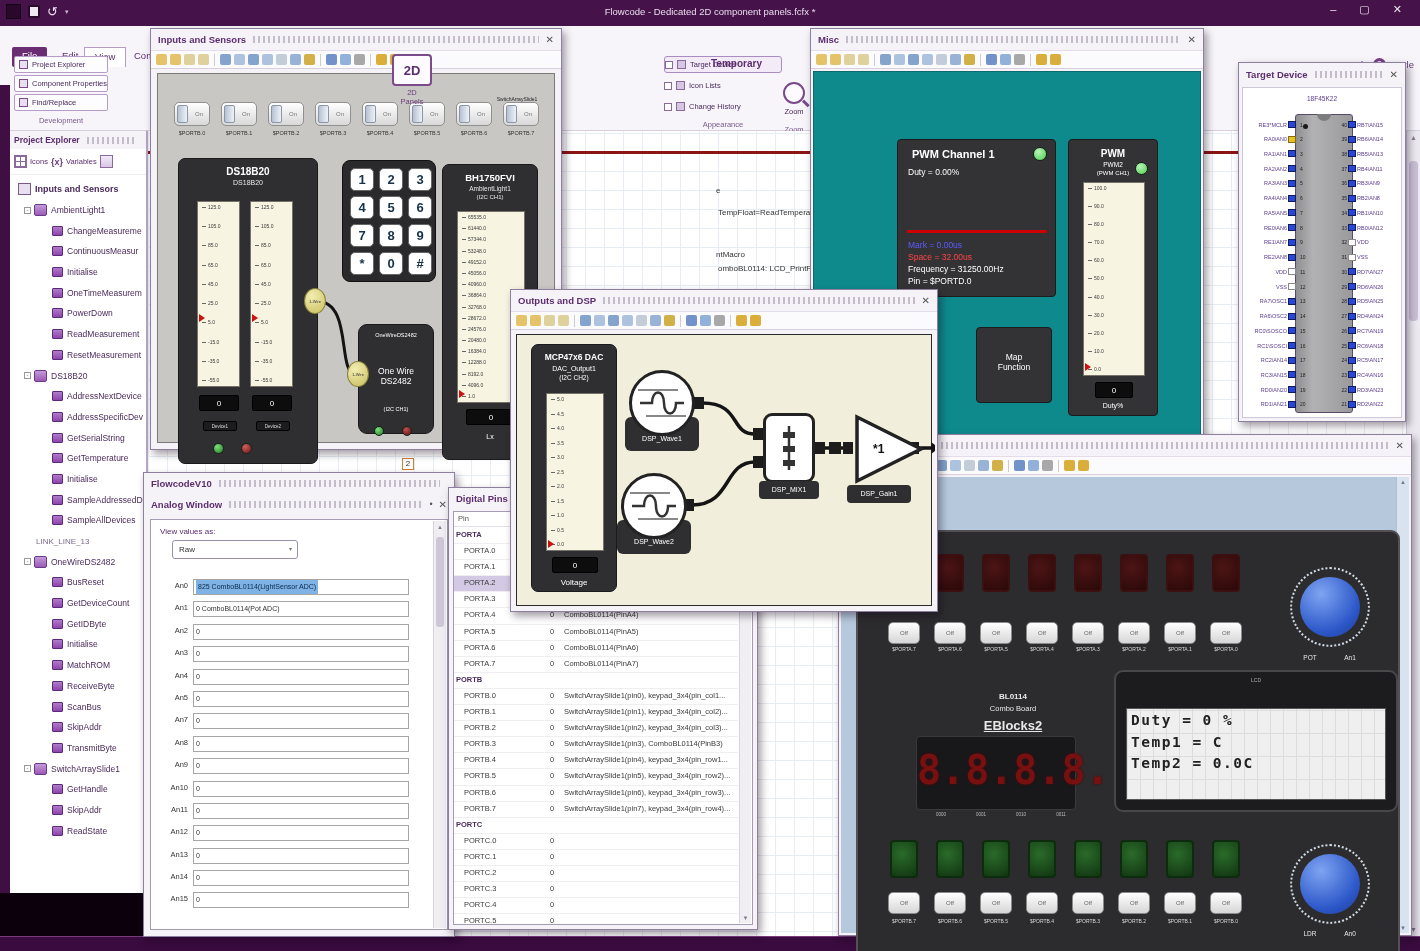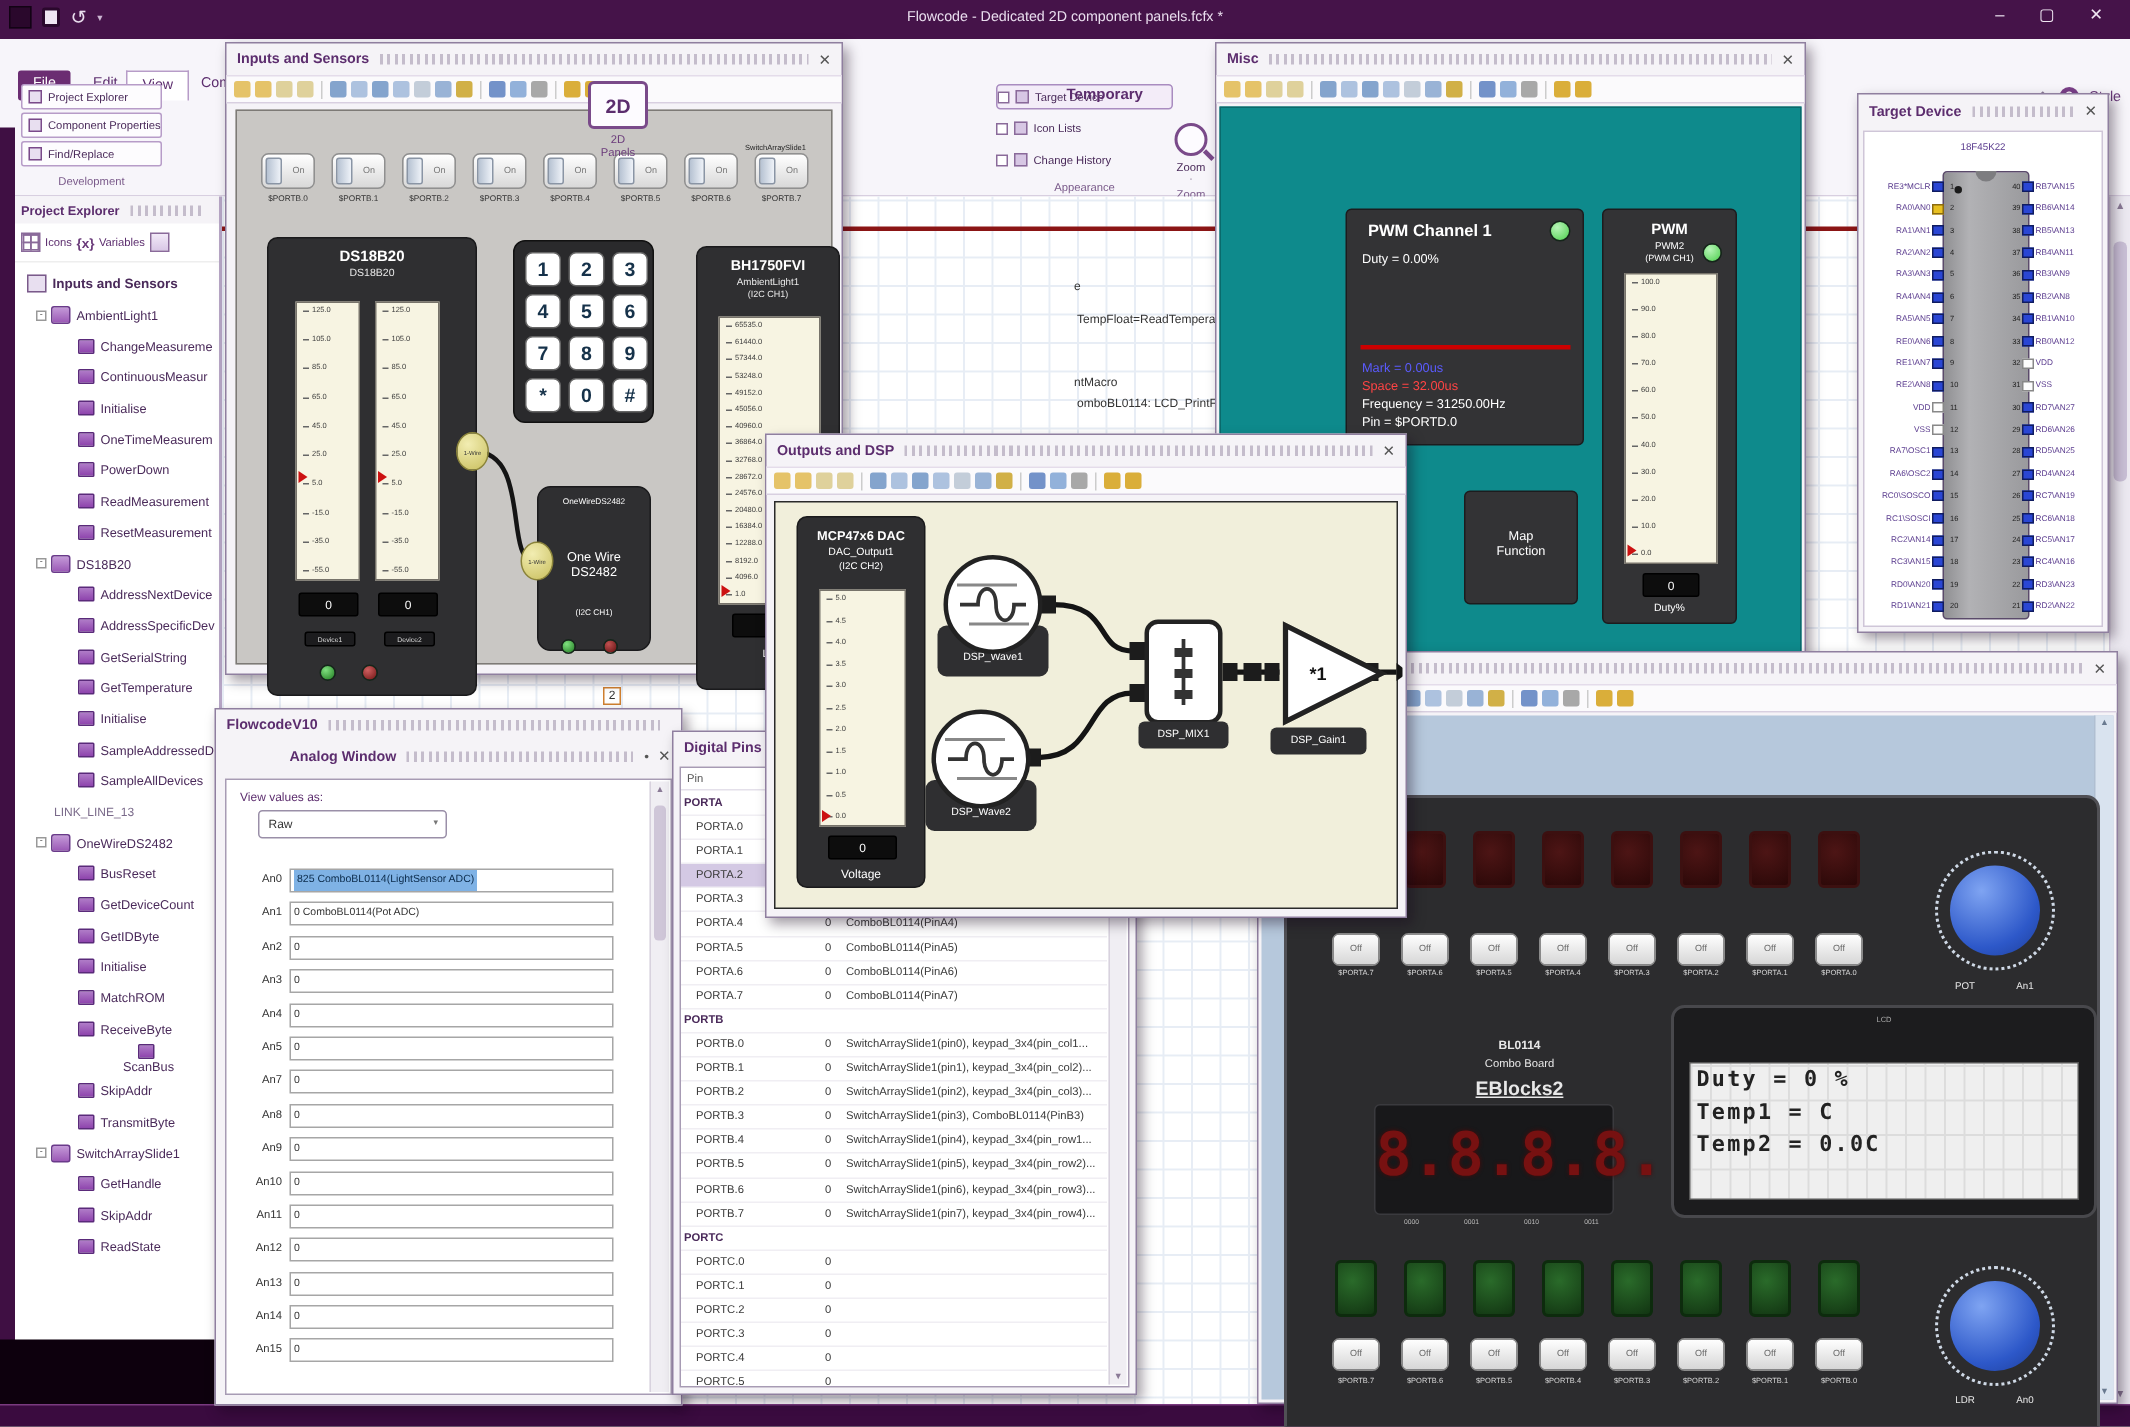--- a/index.html
+++ b/index.html
@@ -306,21 +306,21 @@
           <span>Initialise</span>
         </div>
         <div class="trow" style="padding-left: 42px;">
           <span class="tico-m"></span>
           <span>MatchROM</span>
         </div>
         <div class="trow" style="padding-left: 42px;">
           <span class="tico-m"></span>
           <span>ReceiveByte</span>
         </div>
-        <div class="trow" style="padding-left: 42px; flex-direction: column;">
+        <div class="trow" style="padding-left: 42px;">
           <span class="tico-m"></span>
           <span>ScanBus</span>
         </div>
         <div class="trow" style="padding-left: 42px;">
           <span class="tico-m"></span>
           <span>SkipAddr</span>
         </div>
         <div class="trow" style="padding-left: 42px;">
           <span class="tico-m"></span>
           <span>TransmitByte</span>
@@ -746,21 +746,21 @@
       </div>
 
       <svg width="400" height="370" style="position:absolute;left:0;top:0;pointer-events:none;">
         <path d="M158,227 C196,227 178,300 198,300" stroke="#141414" stroke-width="3" fill="none"></path>
       </svg>
       <div style="position:absolute;left:146px;top:214px;width:22px;height:26px;border-radius:50%;background:radial-gradient(circle at 35% 30%,#f2edb2,#c9bf5e);border:1px solid #8a833a;font-size:4px;color:#333;text-align:center;line-height:26px;">1-Wire</div>
       <div style="position:absolute;left:189px;top:287px;width:22px;height:26px;border-radius:50%;background:radial-gradient(circle at 35% 30%,#f2edb2,#c9bf5e);border:1px solid #8a833a;font-size:4px;color:#333;text-align:center;line-height:26px;">1-Wire</div>
       <div class="led" style="left:216px;top:352px;width:10px;height:10px;background:radial-gradient(circle at 35% 30%,#7fe07f,#1f7a1f);"></div>
       <div class="led" style="left:244px;top:352px;width:10px;height:10px;background:radial-gradient(circle at 35% 30%,#c05050,#5e0f0f);"></div>
 
-      <div class="comp" style="left:306px;top:90px;width:96px;height:296px;">
+      <div class="comp" style="left:284px;top:90px;width:96px;height:296px;">
         <div class="ctitle" style="font-size:9.5px;">BH1750FVI</div>
         <div class="csub" style="font-size:6.5px;">AmbientLight1</div>
         <div class="csub" style="font-size:6px;">(I2C CH1)</div>
         <div class="scale" id="scale-bh" style="left:14px;top:46px;width:68px;height:192px;">
             <div class="tick">65535.0</div>
             <div class="tick">61440.0</div>
             <div class="tick">57344.0</div>
             <div class="tick">53248.0</div>
             <div class="tick">49152.0</div>
             <div class="tick">45056.0</div>
@@ -786,21 +786,21 @@
   <div id="frag-2d">
     <div class="box">2D</div>
     <div class="cap"><span>2D</span><br><span>Panels</span></div>
   </div>
 
   <div class="win" id="w-analog" style="left:143px;top:472px;width:312px;height:465px;z-index:4;">
     <div class="wtitle">
         <span>FlowcodeV10</span>
         <span class="dashes"></span>
       </div>
-    <div class="wtitle" style="height:20px;font-weight:normal;margin-left:42px;">
+    <div class="wtitle" style="height:20px;font-weight:normal;">
         <span style="font-weight:bold;">Analog Window</span>
         <span class="dashes"></span>
         <span class="wpin">•</span>
         <span class="wclose">✕</span>
       </div>
     <div style="position:absolute;left:6px;top:46px;right:6px;bottom:6px;background:#fff;border:1px solid #a79bb4;overflow:hidden;">
       <div style="font-size:8px;color:#5c2d6e;margin:7px 0 0 9px;">View values as:</div>
       <div style="position:relative;margin:4px 0 0 21px;width:126px;height:19px;background:#fff;border:1px solid #9a8fa8;border-radius:3px;font-size:8px;color:#333;line-height:17px;padding-left:6px;"><span>Raw</span><span style="position:absolute;right:5px;top:0;color:#777;font-size:6px;">▾</span></div>
       <div id="an-rows" style="position:absolute;left:9px;top:58px;right:16px;bottom:0;overflow:hidden;">
           <div class="anrow">

